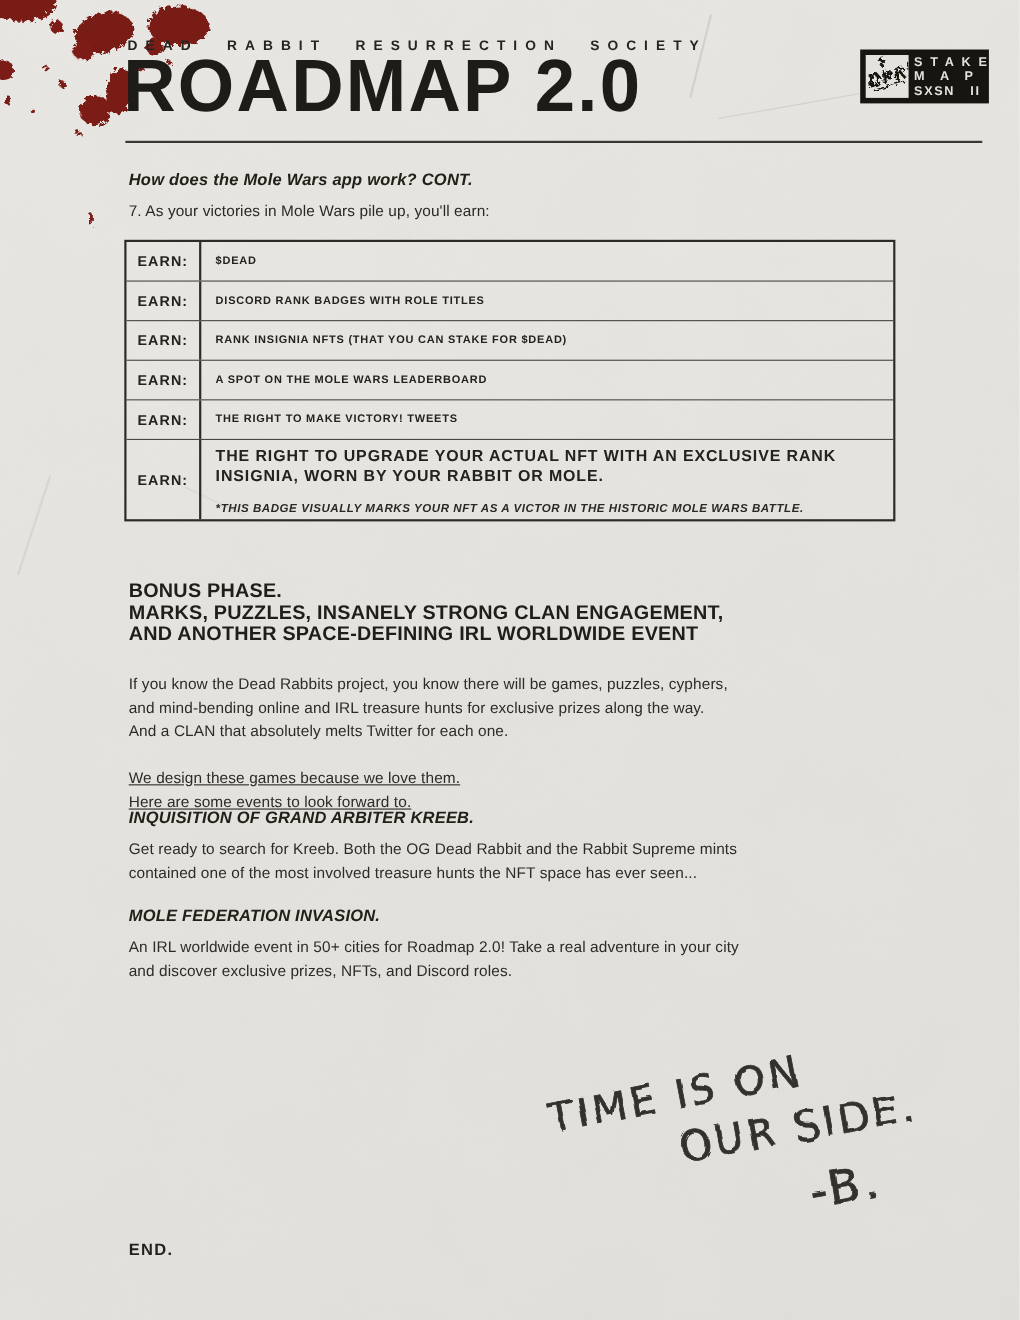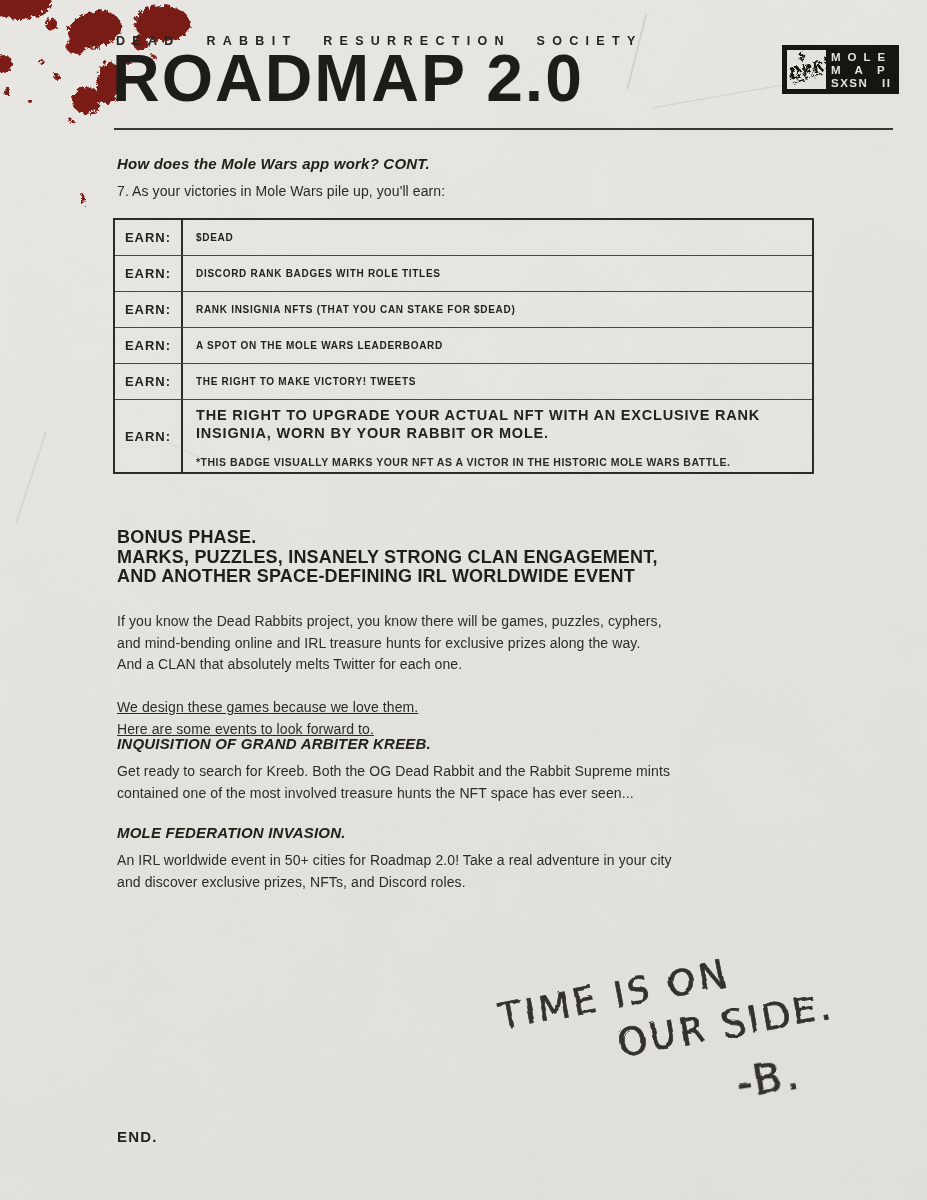--- a/index.html
+++ b/index.html
@@ -58,21 +58,21 @@
     width:68px; flex:none; border-right:2px solid #2e2c28;
     display:flex; align-items:center; justify-content:center;
     font-weight:700; font-size:13px; letter-spacing:1px; color:#23221e;
   }
   .earn-value {
     flex:1; display:flex; align-items:center; padding-left:13px;
     font-weight:700; font-size:10px; letter-spacing:0.7px; color:#23221e;
   }
   .earn-value-wrap { flex:1; display:flex; flex-direction:column; justify-content:space-between; padding:6px 10px 4px 13px; }
   .earn-value-big { font-weight:700; font-size:14.5px; letter-spacing:0.8px; line-height:18px; color:#23221e; max-width:585px; }
-  .earn-footnote { margin-top:4px; font-weight:700; font-size:10.5px; letter-spacing:0.5px; color:#2b2a26; }
+  .earn-footnote { margin-top:4px; font-weight:700; font-size:10.5px; letter-spacing:0.5px; color:#2b2a26;font-style:italic; }
 
   
   .bonus-title { left:117px; top:528px; font-weight:700; font-size:18px; line-height:19.5px; letter-spacing:0.2px; color:#1f1e1a; white-space:nowrap; }
   .body-par { font-size:14px; line-height:21.5px; color:#2d2c28; letter-spacing:0.1px; white-space:nowrap; }
   .par1 { left:117px; top:611px; }
   .par2 { left:117px; top:697px;text-decoration:underline; }
   .kreeb-heading { left:117px; top:735px; }
   .kreeb-body { left:117px; top:761px; }
   .mole-heading { left:117px; top:824px; }
   .mole-body { left:117px; top:850px; }
@@ -135,21 +135,21 @@
     <div class="badge-logo-box">
       <svg width="39" height="39" viewBox="0 0 39 39">
         <g filter="url(#rough)">
           <text x="2" y="27" transform="rotate(-16 6 26)" font-family="DejaVu Sans, sans-serif" font-style="italic" font-weight="bold" font-size="15" fill="#14130f">DRRS</text>
           <path d="M10 8 L14 3 L13 9" stroke="#14130f" stroke-width="2" fill="none"></path>
           <path d="M4 31 L34 22" stroke="#14130f" stroke-width="1.4" fill="none"></path>
         </g>
       </svg>
     </div>
     <div class="badge-text">
-      <div class="badge-line badge-r1">MOLE</div>
+      <div class="badge-line badge-r1">STAKE</div>
       <div class="badge-line badge-r2">MAP</div>
       <div class="badge-line badge-r3">SXSN II</div>
     </div>
   </div>
 
   <div class="abs rule"></div>
 
   <div class="abs section-heading mw-heading">How does the Mole Wars app work? CONT.</div>
   <div class="abs mw-intro">7. As your victories in Mole Wars pile up, you'll earn:</div>
 

